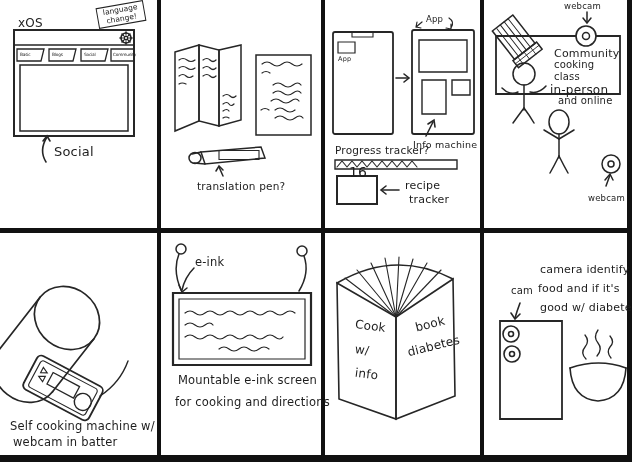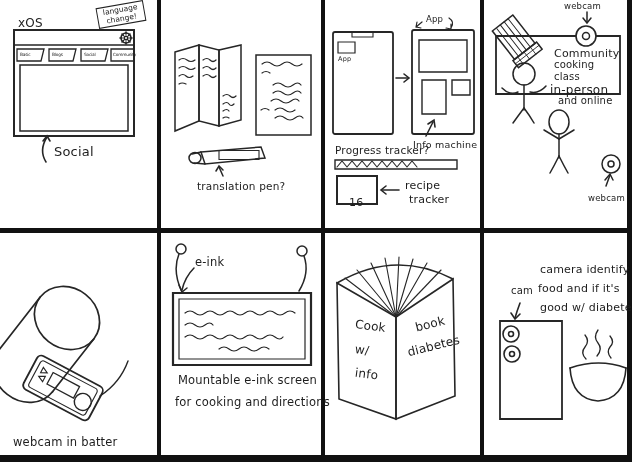--- a/index.html
+++ b/index.html
@@ -143,21 +143,21 @@
       </g>
       <g>
         <line x1="74" y1="190" x2="57" y2="190"></line>
         <path d="M61,186 L56,190 L61,194"></path>
       </g>
     </svg>
     <div class="lbl" style="left:13px;top:55px;font-size:6.5px">App</div>
     <div class="lbl" style="left:101px;top:14px;font-size:8.5px">App</div>
     <div class="lbl" style="left:88px;top:139px;font-size:9.5px">Info machine</div>
     <div class="lbl" style="left:10px;top:144px;font-size:10.5px">Progress tracker?</div>
-    <div class="lbl" style="left:24px;top:196px;font-size:11px">16</div>
+    <div class="lbl" style="left:24px;top:164px;font-size:14px">16</div>
     <div class="lbl" style="left:80px;top:179px;font-size:11px">recipe</div>
     <div class="lbl" style="left:84px;top:193px;font-size:11px">tracker</div>
   </div>
 
   <div class="panel" style="left:484px;top:0;width:143px;height:233px">
     <svg width="143" height="228" viewBox="0 0 143 228" fill="none" stroke="#262626" stroke-width="1.5" stroke-linecap="round">
       <rect x="12" y="36" width="124" height="58" stroke-width="1.8"></rect>
       <g>
         <circle cx="102" cy="36" r="10" fill="#fff" stroke-width="1.6"></circle>
         <circle cx="102" cy="36" r="3.5"></circle>
@@ -223,20 +223,21 @@
       <path d="M100,163 Q120,150 128,128" stroke-width="1.4"></path>
       <g transform="rotate(28 63 155)">
         <rect x="26" y="136" width="74" height="38" rx="5" stroke-width="1.8"></rect>
         <rect x="31" y="140" width="64" height="30" rx="3" stroke-width="1.1"></rect>
         <polygon points="36,146 42,149 36,152" stroke-width="1.1"></polygon>
         <polygon points="42,153 36,156 42,159" stroke-width="1.1"></polygon>
         <rect x="47" y="146" width="30" height="13" stroke-width="1.3"></rect>
         <circle cx="87" cy="158" r="8.5" stroke-width="1.4"></circle>
       </g>
     </svg>
+    <div class="lbl" style="left:10px;top:186px;font-size:11.5px">Self cooking machine w/</div>
     <div class="lbl" style="left:13px;top:202px;font-size:11.5px">webcam in batter</div>
   </div>
 
   <div class="panel" style="left:161px;top:233px;width:160px;height:222px">
     <svg width="160" height="222" viewBox="0 0 160 222" fill="none" stroke="#262626" stroke-width="1.5" stroke-linecap="round">
       <g>
         <circle cx="20" cy="16" r="5"></circle>
         <path d="M18,21 Q11,38 21,59"></path>
       </g>
       <g>

